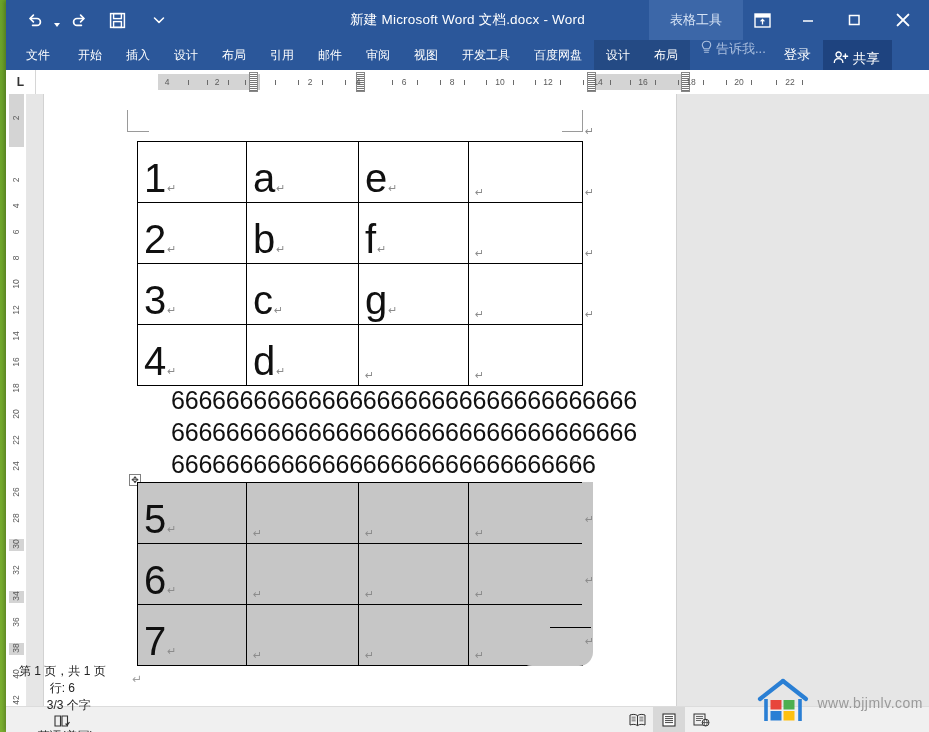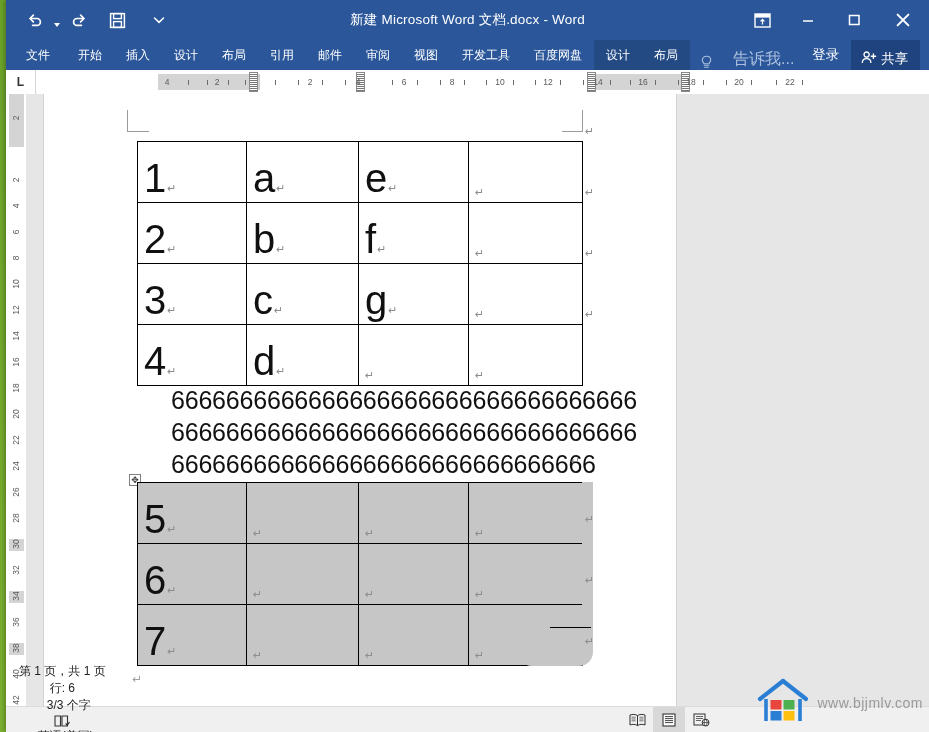--- a/index.html
+++ b/index.html
@@ -74,22 +74,22 @@
     height: 30px; flex: 0 0 30px; background: #2b579a;
     display: flex; align-items: stretch; position: relative;
   }
   .tab {
     padding: 0 12px; display: flex; align-items: center;
     color: #fff; font-size: 12px; white-space: nowrap;
   }
   .tab.first { padding-left: 20px; padding-right: 16px; }
   .tab.ctx { background: #244a84; }
   .tellme {
-    display: flex; align-items: flex-end; gap: 20px;
-    padding: 0 8px 0 10px; color: #a9bede; font-size: 16px; white-space: nowrap;
+    display: flex; align-items: flex-start; gap: 3px;
+    padding: 0 8px 0 10px; color: #a9bede; font-size: 13px; white-space: nowrap;
   }
   .bulb { width: 13px; height: 15px; display:block; }
   .signin { display:flex; align-items:center; padding: 0 10px; color:#fff; font-size:13.5px; }
   .share {
     display:flex; align-items:center; gap:4px;
     padding: 8px 12px 0 10px; background:#1f4party; background:#1e437f;
     color:#fff; font-size:13.5px; margin-left: 2px;
   }
 
   
@@ -290,20 +290,21 @@
       </div>
       <div class="qat-btn" style="margin-left:12px;">
         <svg width="12" height="12" viewBox="0 0 12 12">
             <path d="M1.5 4 L6 8.4 L10.5 4" stroke="#fff" stroke-width="1.5" fill="none" stroke-linecap="round" stroke-linejoin="round"></path>
           </svg>
       </div>
     </div>
 
     <div class="title-text">新建 Microsoft Word 文档.docx - Word</div>
 
+    <div class="ctx-tab-title">表格工具</div>
 
     <div class="wincontrols">
       <div class="wc">
         <svg width="17" height="15" viewBox="0 0 17 15">
           <rect x="1" y="1" width="15" height="13" stroke="#fff" stroke-width="1.4" fill="none"></rect>
           <rect x="1" y="1" width="15" height="3.6" fill="#fff"></rect>
           <path d="M8.5 11.5 L8.5 6.5 M6.6 8.4 L8.5 6.4 L10.4 8.4" stroke="#fff" stroke-width="1.3" fill="none"></path>
         </svg>
       </div>
       <div class="wc">

